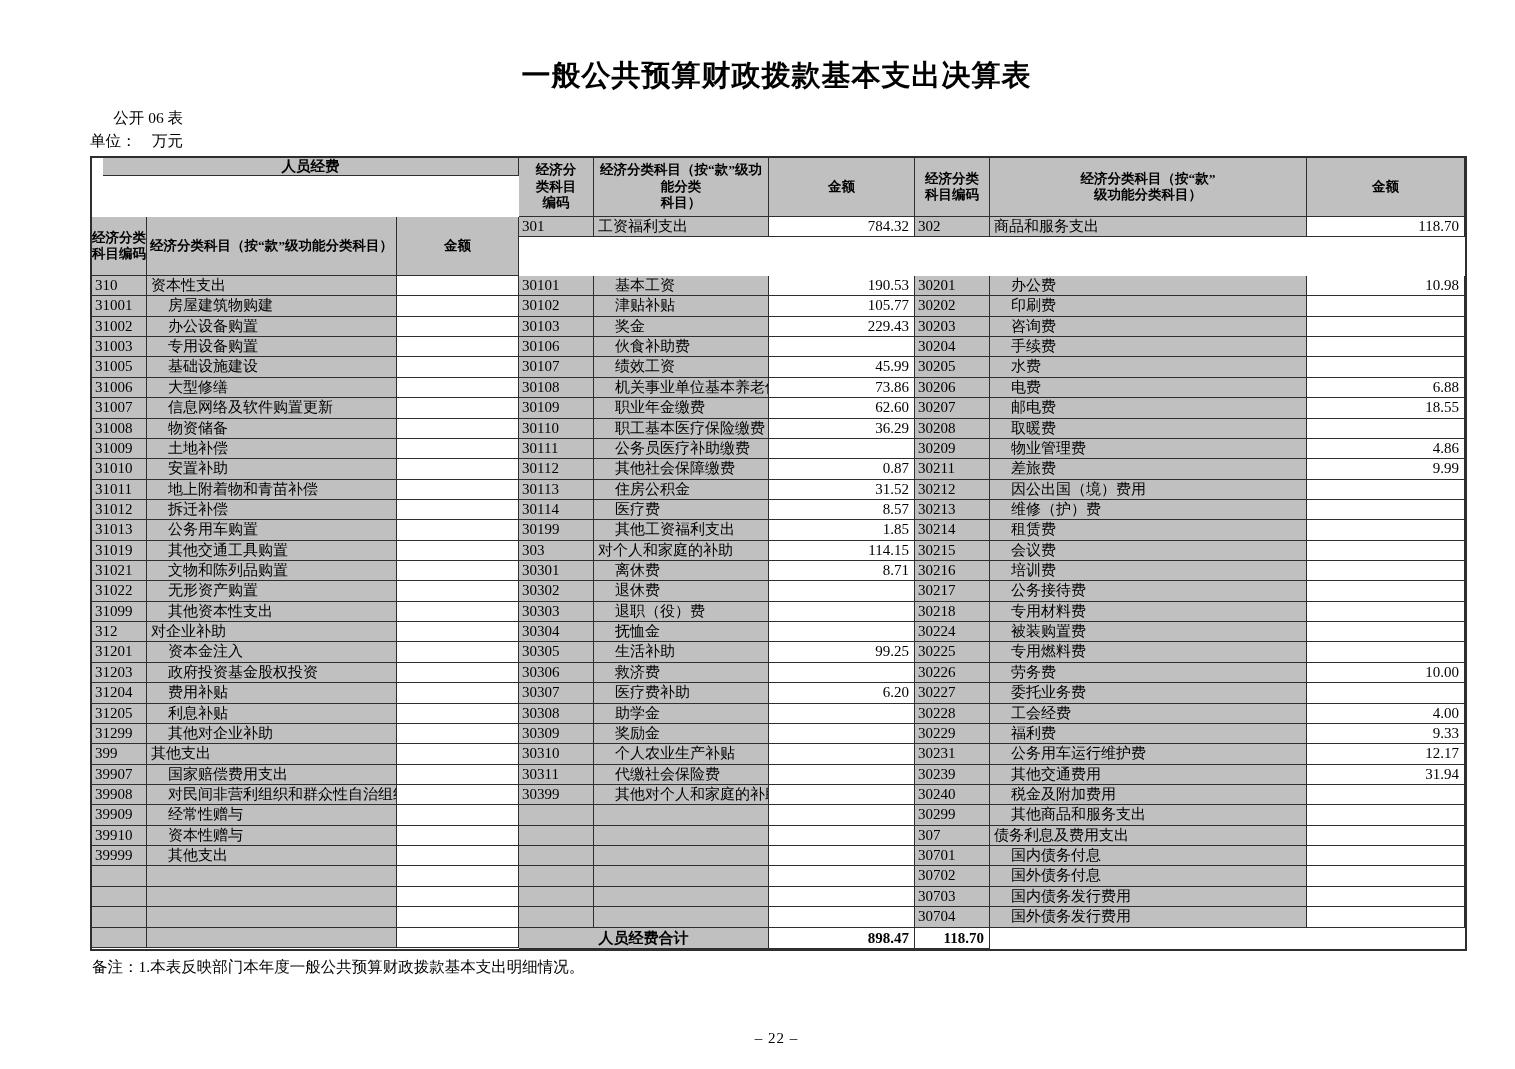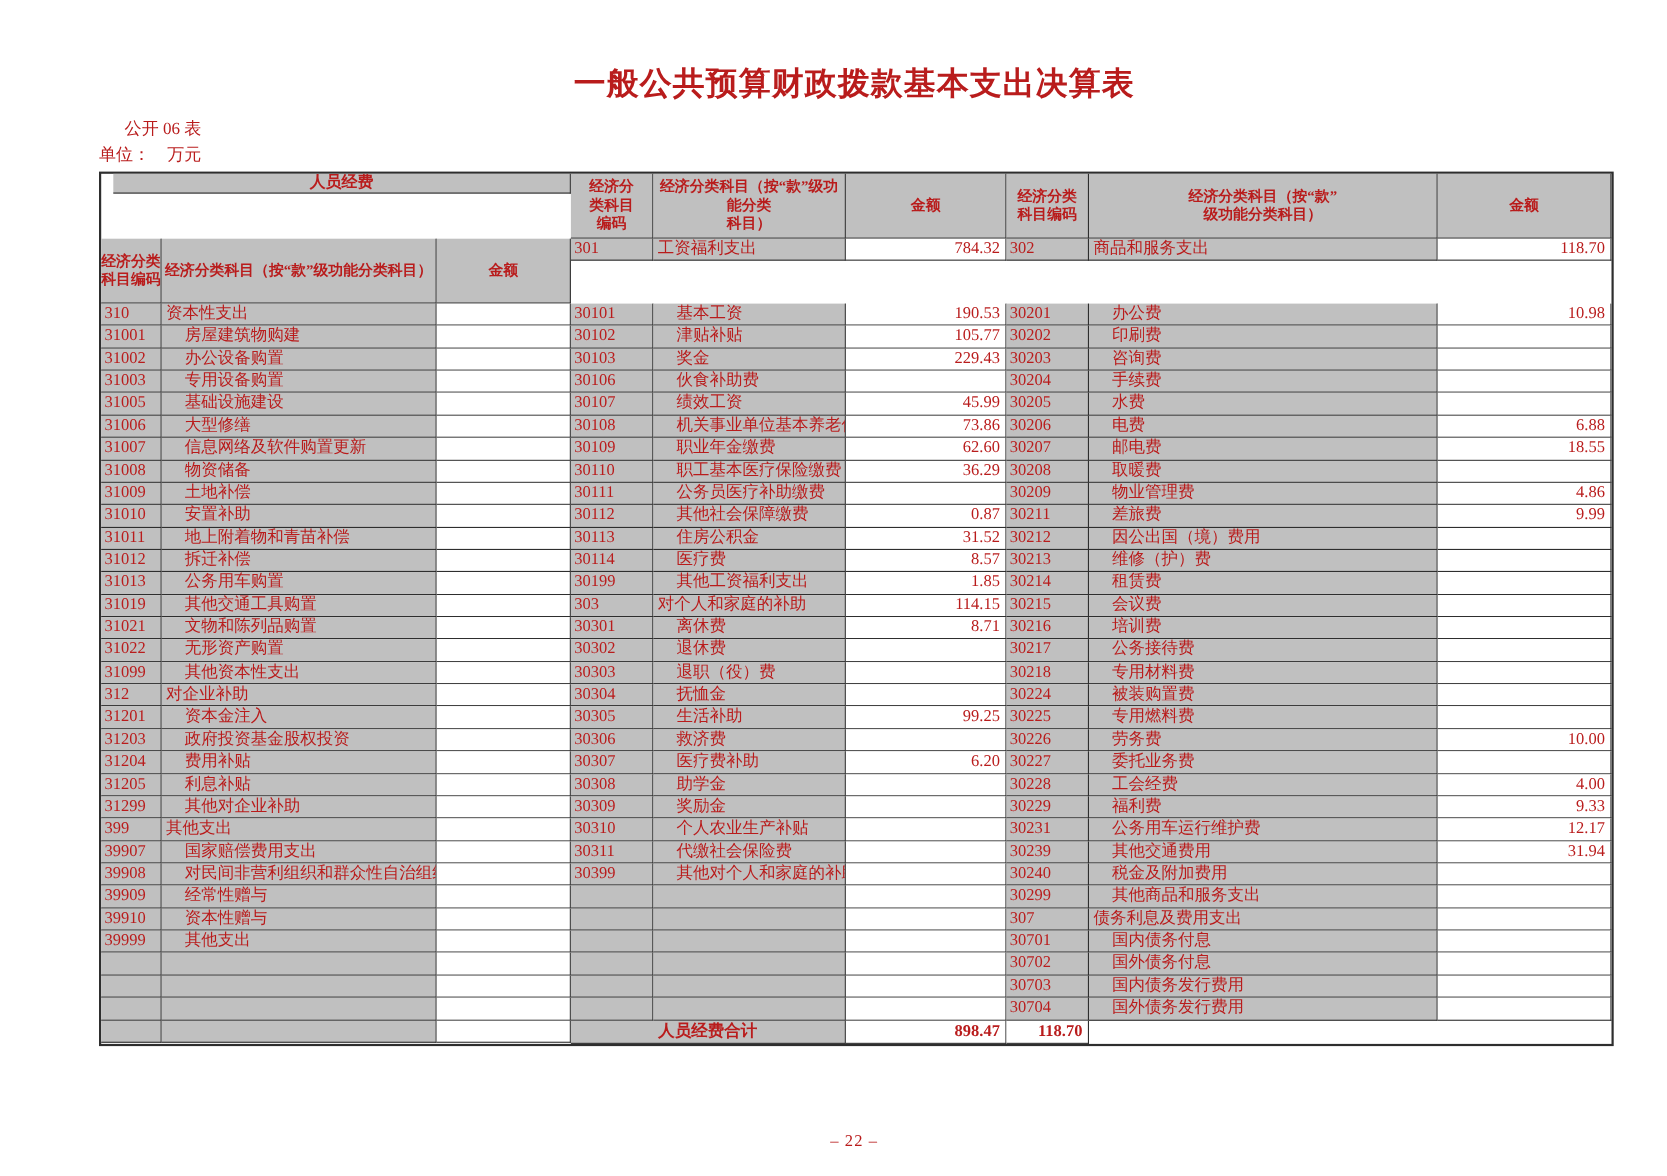--- a/index.html
+++ b/index.html
@@ -1,21 +1,21 @@
 <!DOCTYPE html>
 <html><head>
 <meta charset="utf-8">
 <style>
   html,body{margin:0;padding:0;background:#ffffff;}
   .page{
     position:relative;
     width:1511px;height:1069px;
     background:#ffffff;
     font-family:"Liberation Serif","DejaVu Serif",serif;
-    color:#b91c1c;
+    color:#000000;
     overflow:hidden;
   }
   .title{
     margin:56px 0 0 90px;
     width:1373px;
     text-align:center;
     font-size:29px;
     font-weight:bold;
     letter-spacing:1px;
   }
@@ -406,16 +406,17 @@
         <div class="cell h-data amt"></div>
         <div class="cell h-data code g"></div>
         <div class="cell h-data subj g"></div>
         <div class="cell h-data amt"></div>
         <div class="cell h-total total-label g" style="grid-column: span 2;">人员经费合计</div>
         <div class="cell h-total amt">898.47</div>
         <div class="cell h-total amt">118.70</div>
       </div>
   </div>
 
+  <div class="note">备注：1.本表反映部门本年度一般公共预算财政拨款基本支出明细情况。</div>
 
   <div class="pageno">– 22 –</div>
 
 </div>
 
 </body></html>

